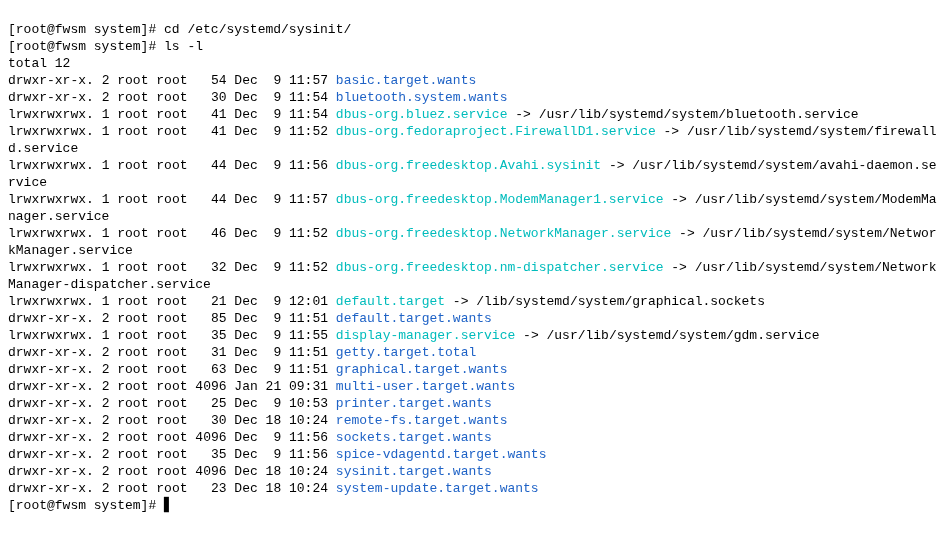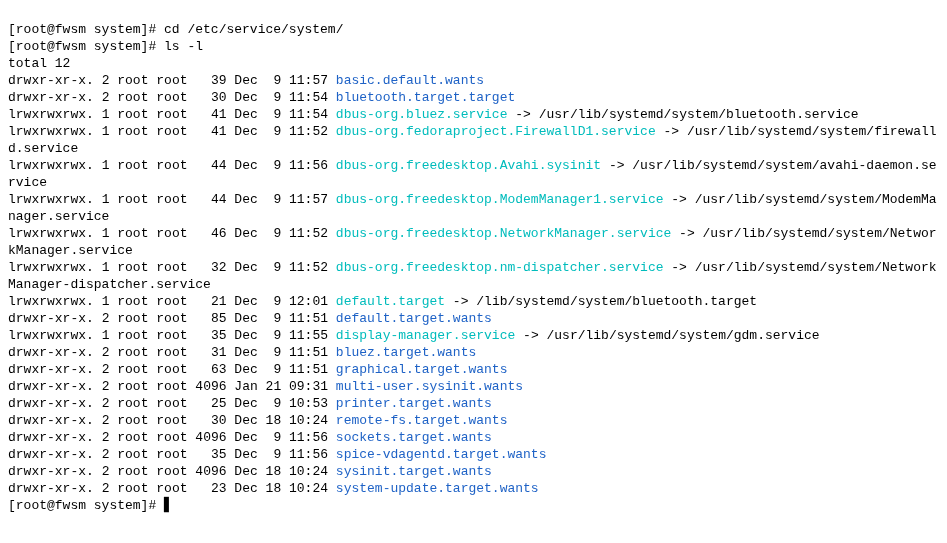--- a/index.html
+++ b/index.html
@@ -11,37 +11,37 @@
     font-size: 13px;
     line-height: 17px;
     white-space: pre-wrap;
     word-break: break-all;
   }
   .link { color: #00bcbc; margin-top: 12px; }
   .dir  { color: #1e62c6; }
 </style>
 </head>
 <body>
-<div id="terminal"><span>[root@fwsm system]# </span><span>cd /etc/service/system/</span>
+<div id="terminal"><span>[root@fwsm system]# </span><span>cd /etc/systemd/sysinit/</span>
 <span>[root@fwsm system]# </span><span>ls -l</span>
 <span>total 12</span>
-<span>drwxr-xr-x.</span> <span>2</span> <span>root</span> <span>root</span> <span>  39</span> <span>Dec</span> <span> 9</span> <span>11:57</span> <span class="dir">basic.default.wants</span>
-<span>drwxr-xr-x.</span> <span>2</span> <span>root</span> <span>root</span> <span>  30</span> <span>Dec</span> <span> 9</span> <span>11:54</span> <span class="dir">bluetooth.target.target</span>
+<span>drwxr-xr-x.</span> <span>2</span> <span>root</span> <span>root</span> <span>  54</span> <span>Dec</span> <span> 9</span> <span>11:57</span> <span class="dir">basic.target.wants</span>
+<span>drwxr-xr-x.</span> <span>2</span> <span>root</span> <span>root</span> <span>  30</span> <span>Dec</span> <span> 9</span> <span>11:54</span> <span class="dir">bluetooth.system.wants</span>
 <span>lrwxrwxrwx.</span> <span>1</span> <span>root</span> <span>root</span> <span>  41</span> <span>Dec</span> <span> 9</span> <span>11:54</span> <span class="link">dbus-org.bluez.service</span> <span>-&gt;</span> <span>/usr/lib/systemd/system/bluetooth.service</span>
 <span>lrwxrwxrwx.</span> <span>1</span> <span>root</span> <span>root</span> <span>  41</span> <span>Dec</span> <span> 9</span> <span>11:52</span> <span class="link">dbus-org.fedoraproject.FirewallD1.service</span> <span>-&gt;</span> <span>/usr/lib/systemd/system/firewalld.service</span>
 <span>lrwxrwxrwx.</span> <span>1</span> <span>root</span> <span>root</span> <span>  44</span> <span>Dec</span> <span> 9</span> <span>11:56</span> <span class="link">dbus-org.freedesktop.Avahi.sysinit</span> <span>-&gt;</span> <span>/usr/lib/systemd/system/avahi-daemon.service</span>
 <span>lrwxrwxrwx.</span> <span>1</span> <span>root</span> <span>root</span> <span>  44</span> <span>Dec</span> <span> 9</span> <span>11:57</span> <span class="link">dbus-org.freedesktop.ModemManager1.service</span> <span>-&gt;</span> <span>/usr/lib/systemd/system/ModemManager.service</span>
 <span>lrwxrwxrwx.</span> <span>1</span> <span>root</span> <span>root</span> <span>  46</span> <span>Dec</span> <span> 9</span> <span>11:52</span> <span class="link">dbus-org.freedesktop.NetworkManager.service</span> <span>-&gt;</span> <span>/usr/lib/systemd/system/NetworkManager.service</span>
 <span>lrwxrwxrwx.</span> <span>1</span> <span>root</span> <span>root</span> <span>  32</span> <span>Dec</span> <span> 9</span> <span>11:52</span> <span class="link">dbus-org.freedesktop.nm-dispatcher.service</span> <span>-&gt;</span> <span>/usr/lib/systemd/system/NetworkManager-dispatcher.service</span>
-<span>lrwxrwxrwx.</span> <span>1</span> <span>root</span> <span>root</span> <span>  21</span> <span>Dec</span> <span> 9</span> <span>12:01</span> <span class="link">default.target</span> <span>-&gt;</span> <span>/lib/systemd/system/bluetooth.target</span>
+<span>lrwxrwxrwx.</span> <span>1</span> <span>root</span> <span>root</span> <span>  21</span> <span>Dec</span> <span> 9</span> <span>12:01</span> <span class="link">default.target</span> <span>-&gt;</span> <span>/lib/systemd/system/graphical.sockets</span>
 <span>drwxr-xr-x.</span> <span>2</span> <span>root</span> <span>root</span> <span>  85</span> <span>Dec</span> <span> 9</span> <span>11:51</span> <span class="dir">default.target.wants</span>
 <span>lrwxrwxrwx.</span> <span>1</span> <span>root</span> <span>root</span> <span>  35</span> <span>Dec</span> <span> 9</span> <span>11:55</span> <span class="link">display-manager.service</span> <span>-&gt;</span> <span>/usr/lib/systemd/system/gdm.service</span>
-<span>drwxr-xr-x.</span> <span>2</span> <span>root</span> <span>root</span> <span>  31</span> <span>Dec</span> <span> 9</span> <span>11:51</span> <span class="dir">bluez.target.wants</span>
+<span>drwxr-xr-x.</span> <span>2</span> <span>root</span> <span>root</span> <span>  31</span> <span>Dec</span> <span> 9</span> <span>11:51</span> <span class="dir">getty.target.total</span>
 <span>drwxr-xr-x.</span> <span>2</span> <span>root</span> <span>root</span> <span>  63</span> <span>Dec</span> <span> 9</span> <span>11:51</span> <span class="dir">graphical.target.wants</span>
-<span>drwxr-xr-x.</span> <span>2</span> <span>root</span> <span>root</span> <span>4096</span> <span>Jan</span> <span>21</span> <span>09:31</span> <span class="dir">multi-user.sysinit.wants</span>
+<span>drwxr-xr-x.</span> <span>2</span> <span>root</span> <span>root</span> <span>4096</span> <span>Jan</span> <span>21</span> <span>09:31</span> <span class="dir">multi-user.target.wants</span>
 <span>drwxr-xr-x.</span> <span>2</span> <span>root</span> <span>root</span> <span>  25</span> <span>Dec</span> <span> 9</span> <span>10:53</span> <span class="dir">printer.target.wants</span>
 <span>drwxr-xr-x.</span> <span>2</span> <span>root</span> <span>root</span> <span>  30</span> <span>Dec</span> <span>18</span> <span>10:24</span> <span class="dir">remote-fs.target.wants</span>
 <span>drwxr-xr-x.</span> <span>2</span> <span>root</span> <span>root</span> <span>4096</span> <span>Dec</span> <span> 9</span> <span>11:56</span> <span class="dir">sockets.target.wants</span>
 <span>drwxr-xr-x.</span> <span>2</span> <span>root</span> <span>root</span> <span>  35</span> <span>Dec</span> <span> 9</span> <span>11:56</span> <span class="dir">spice-vdagentd.target.wants</span>
 <span>drwxr-xr-x.</span> <span>2</span> <span>root</span> <span>root</span> <span>4096</span> <span>Dec</span> <span>18</span> <span>10:24</span> <span class="dir">sysinit.target.wants</span>
 <span>drwxr-xr-x.</span> <span>2</span> <span>root</span> <span>root</span> <span>  23</span> <span>Dec</span> <span>18</span> <span>10:24</span> <span class="dir">system-update.target.wants</span>
 <span>[root@fwsm system]# </span><span>▋</span></div>
 
 
 

